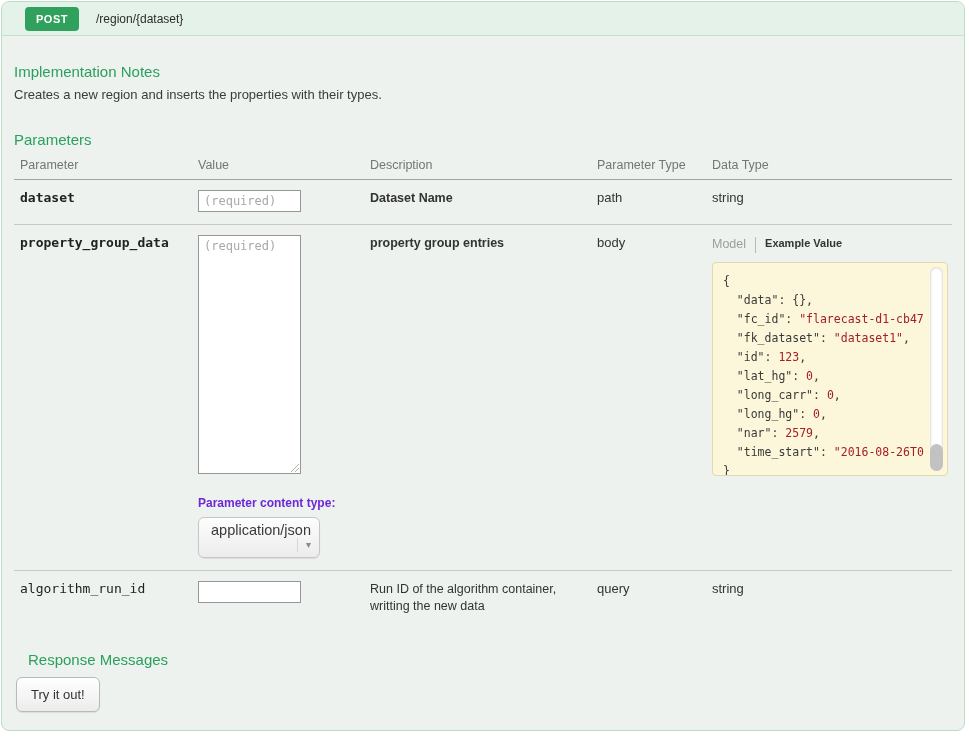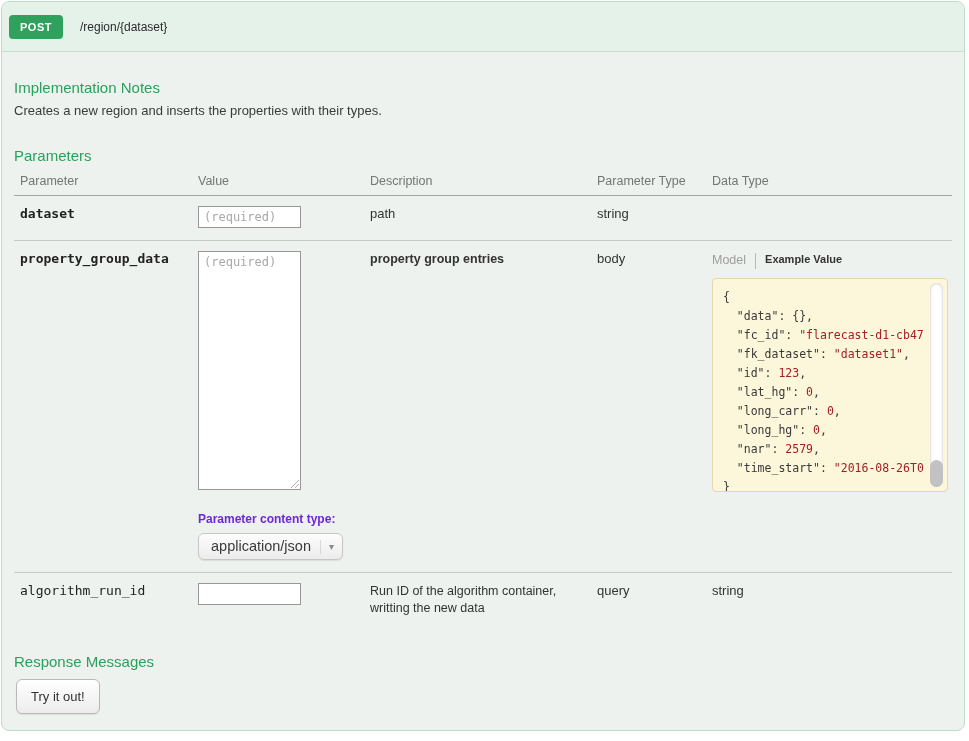--- a/index.html
+++ b/index.html
@@ -6,23 +6,23 @@
   html, body { background: #ffffff; width: 969px; height: 741px; font-family: "Liberation Sans", sans-serif; }
 
   .panel {
     position: absolute; left: 1px; top: 1px; width: 964px; height: 730px;
     background: #edf2ee; border: 1px solid #bcdcc6; border-radius: 8px;
     overflow: hidden;
   }
 
   
   .op-heading {
-    display: flex; align-items: center; height: 50px;
+    display: flex; align-items: center; height: 34px;
     background: #e4f2e9; border-bottom: 1px solid #c6e2cf;
-    padding: 0 7px;
+    padding: 0 23px;
   }
   .method-badge {
     background: #2fa15c; color: #fff; font-size: 11px; font-weight: bold;
     letter-spacing: 0.5px; padding: 6px 11px; border-radius: 4px; cursor: pointer;
   }
   .op-path { margin-left: 17px; font-size: 12px; color: #2c2c2c; text-decoration: none; cursor: pointer; }
 
   
   .content { padding: 10px 12px 10px 12px; }
   .section-title { color: #2aa05e; font-size: 15px; font-weight: normal; }
@@ -67,20 +67,21 @@
     background: repeating-linear-gradient(135deg, transparent 0 2px, #b0b0b0 2px 3px);
     clip-path: polygon(100% 0, 100% 100%, 0 100%);
   }
 
   .ct-label { margin-top: 22px; font-size: 12px; font-weight: bold; color: #6d28d9; }
   .ct-select {
     margin-top: 7px; display: inline-flex; align-items: flex-end;
     background: linear-gradient(#fdfdfd, #ececec); border: 1px solid #c6c6c6;
     border-radius: 6px; padding: 4px 8px 5px 12px; cursor: pointer;
     box-shadow: 0 1px 1px rgba(0,0,0,0.08);
+    flex-direction: column;
   }
   .ct-select-label { font-size: 14.5px; color: #3a3a3a; }
   .ct-caret {
     margin-left: 9px; padding-left: 8px; border-left: 1px solid #d8d8d8;
     color: #8a8a8a; font-size: 10px; line-height: 14px;
   }
 
   
   .model-cell { margin-top: 2px; }
   .model-tabs { display: flex; align-items: flex-start; }
@@ -104,21 +105,21 @@
     position: absolute; top: 4px; bottom: 4px; right: 4px; width: 13px;
     background: #fff; border-radius: 7px;
     box-shadow: inset 0 0 3px rgba(0,0,0,0.28);
   }
   .scroll-thumb {
     position: absolute; bottom: 0; left: 0; width: 13px; height: 27px;
     background: #c2c2c2; border-radius: 7px;
   }
 
   
-  .resp-title { margin-top: 24px; }
+  .resp-title { margin-top: 24px; margin-left: 14px; }
   .rtable { margin-top: 10px; }
   .rtable-head, .rrow {
     display: grid;
     grid-template-columns: 142px 220px 475px 1fr;
     padding-left: 6px; padding-right: 4px;
   }
   .rtable-head { color: #757575; font-size: 12.5px; padding-bottom: 7px; border-bottom: 1px solid #6e6e6e; }
   .rrow { padding-top: 11px; padding-bottom: 6px; }
   .rcode { font-family: "DejaVu Sans Mono", monospace; font-size: 12.5px; font-weight: bold; color: #222; }
   .rreason { font-size: 12.5px; color: #333; }
@@ -157,20 +158,21 @@
         <div>Description</div>
         <div>Parameter Type</div>
         <div>Data Type</div>
       </div>
 
       <div class="prow">
         <div class="pname req">dataset</div>
         <div>
           <input class="pvalue" type="text" placeholder="(required)" style="">
         </div>
+        <div class="pdesc req">Dataset Name</div>
         <div class="ptype">path</div>
         <div class="dtype">string</div>
       </div>
 
       <div class="prow">
         <div class="pname req">property_group_data</div>
         <div>
           <div class="ta-wrap">
             <textarea class="pvalue" placeholder="(required)" style=""></textarea>
             <span class="resize-handle"></span>

